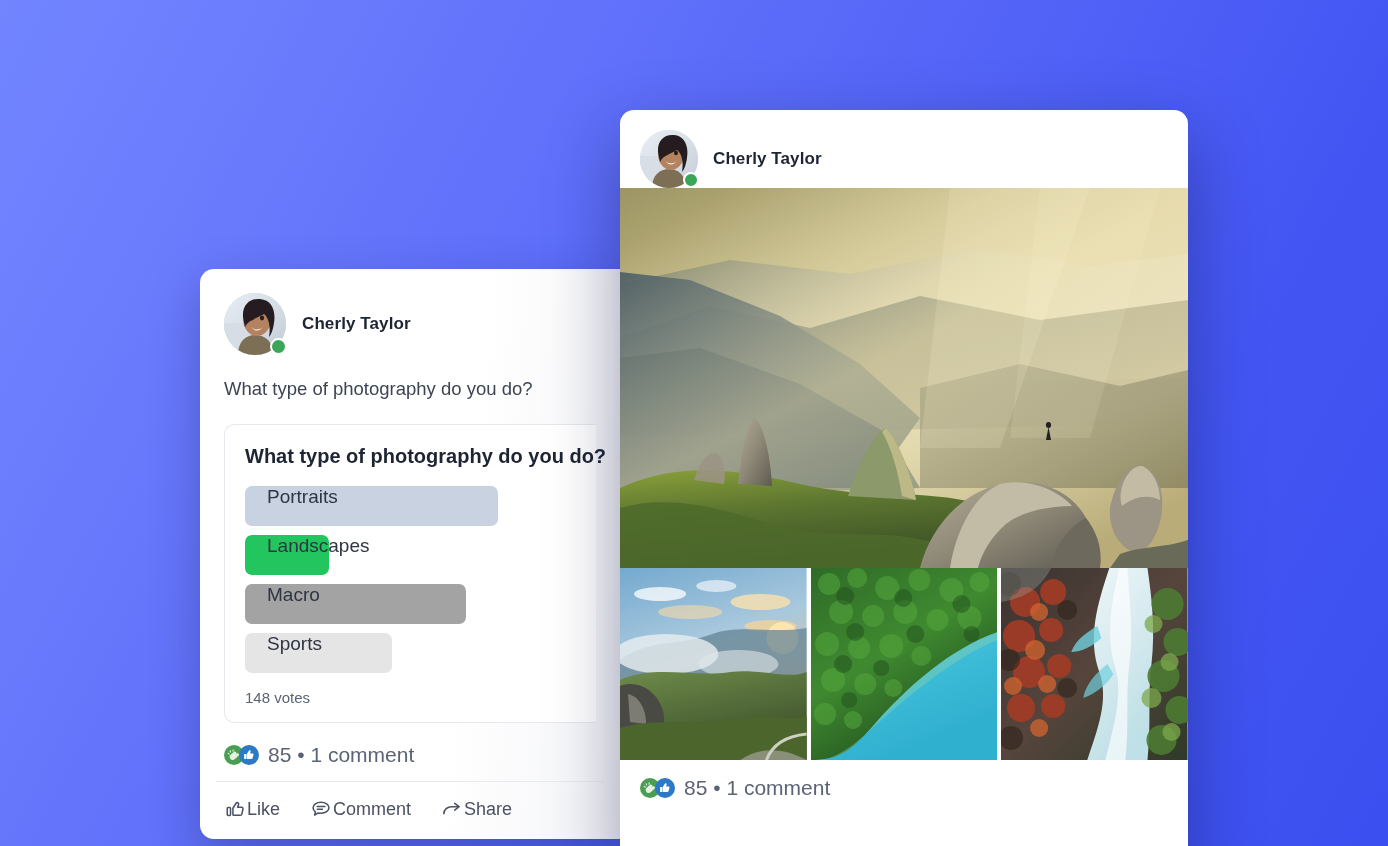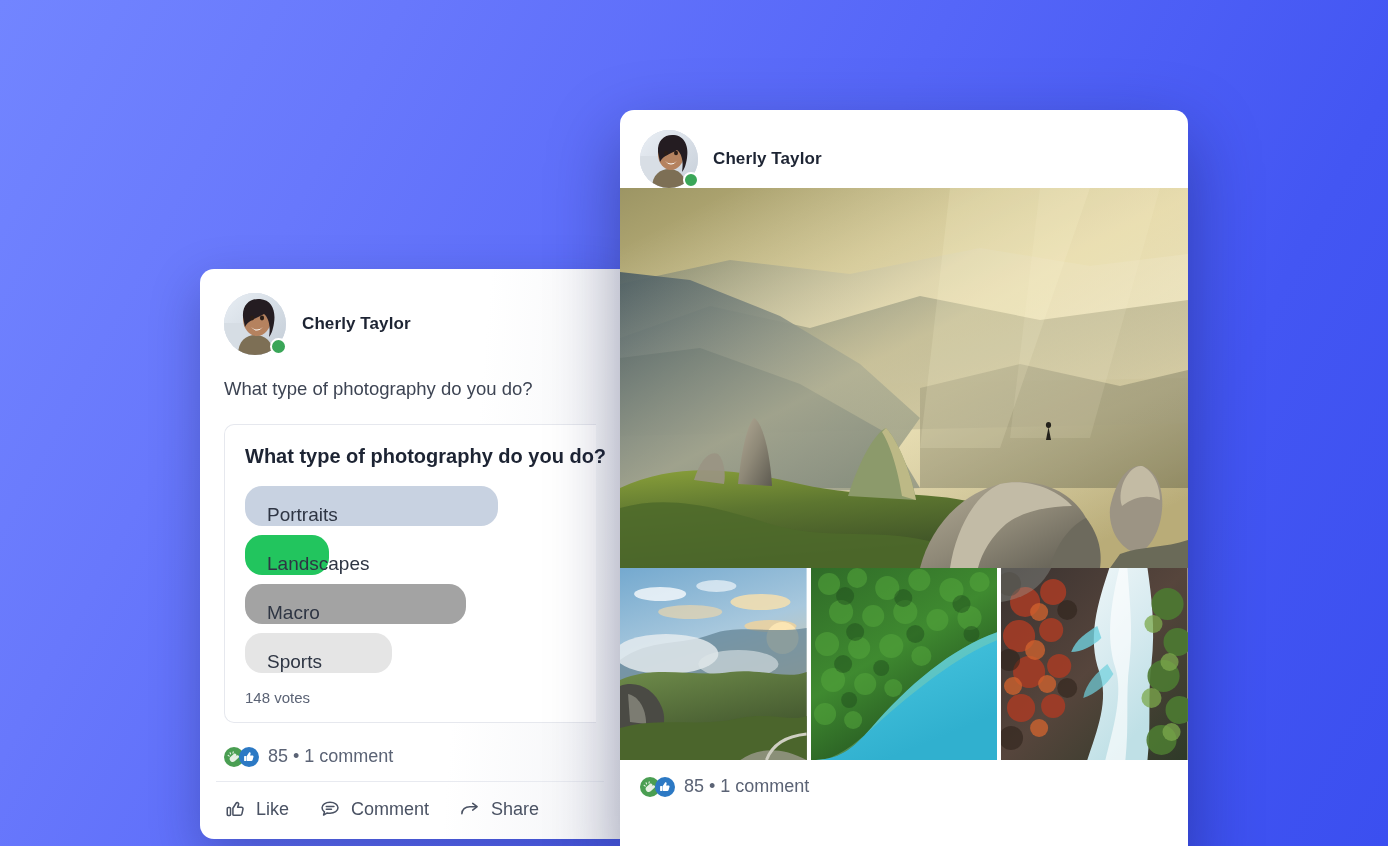--- a/index.html
+++ b/index.html
@@ -56,45 +56,45 @@
     border-right:none;
     border-radius:10px 0 0 10px;
     padding:20px 0 16px 20px;
     background:#fff;
   }
   .poll-question {
     font-size:20px; font-weight:700; color:#1d2433;
     white-space:nowrap; margin-bottom:18px;
   }
   .poll-opt {
-    height:40px; border-radius:17px; background:#c8d2e1;
-    display:flex; align-items:flex-end;
+    height:40px; border-radius:7px; background:#c8d2e1;
+    display:flex; align-items:flex-start;
     padding-left:22px; margin-bottom:9px;
     position:relative; overflow:visible;
   }
   .poll-opt span {
     font-size:19px; color:#2e3543; white-space:nowrap;
     position:relative; z-index:2;
   }
   .poll-votes { margin-top:16px; font-size:15px; color:#5b6375; }
 
   
   .reaction-row {
     display:flex; align-items:center; gap:9px;
     padding:14px 24px 14px 24px;
   }
   .reaction-icons { display:flex; align-items:center; }
   .rx { width:20px; height:20px; border-radius:50%; display:block; }
   .rx + .rx { margin-left:-5px; }
-  .reaction-text { font-size:18px; color:#5b6375; }
+  .reaction-text { font-size:21px; color:#5b6375; }
 
   .divider { height:1px; background:#e8eaf0; margin:0 16px; }
 
   .actions { display:flex; align-items:center; gap:30px; padding:16px 24px 18px 24px; }
-  .action { display:flex; align-items:center; gap:9px; cursor:pointer; }
+  .action { display:flex; align-items:center; cursor:pointer; }
   .action .lbl { font-size:18px; color:#4a5263; }
   .action svg { display:block; }
 
   
   #post-card {
     left:620px; top:86px; width:568px; height:760px;
     border-radius:14px 14px 0 0;
     box-shadow:0 26px 70px rgba(15,20,70,.40);
   }
   #post-card .inner { padding:20px 20px 0 20px; }

